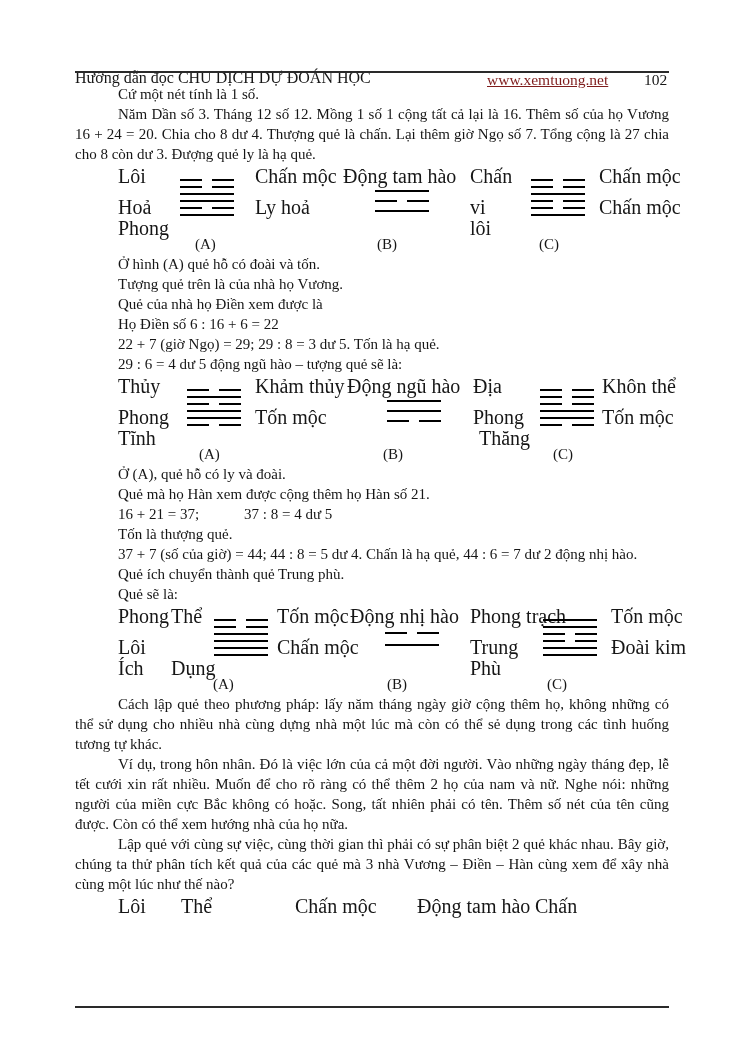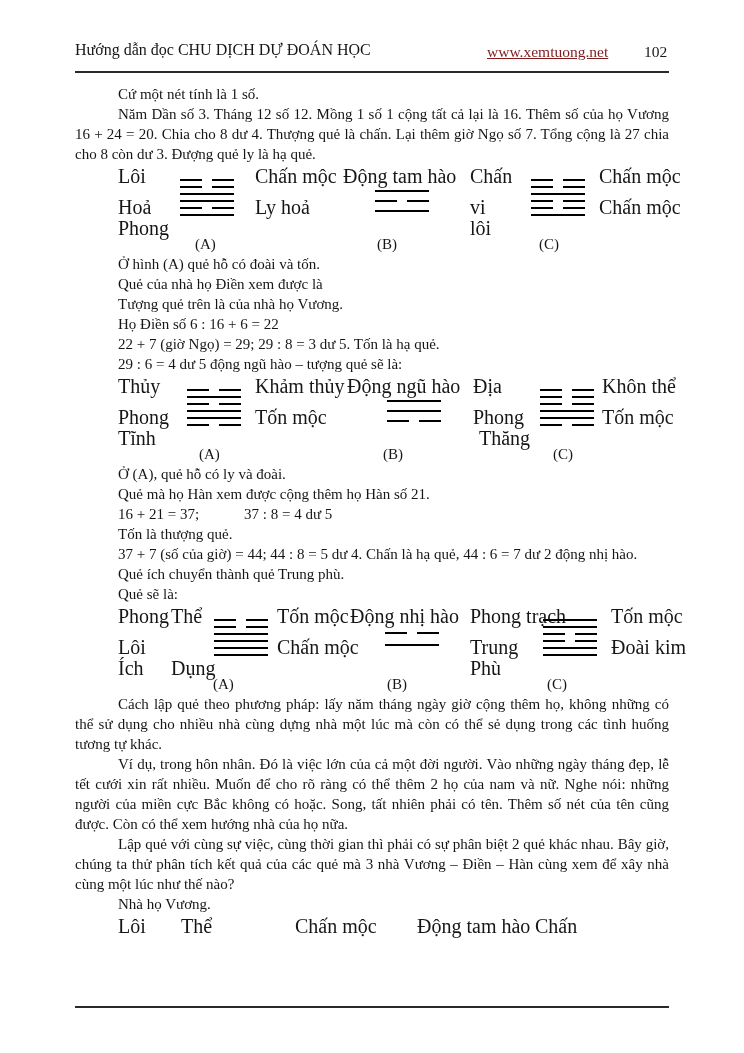--- a/index.html
+++ b/index.html
@@ -1,18 +1,18 @@
 <!DOCTYPE html>
 <html><head>
 <meta charset="utf-8">
 <style>
   html,body{margin:0;padding:0;background:#999;}
   .page{width:744px;height:1053px;background:#ffffff;position:relative;
         font-family:"Liberation Serif","DejaVu Serif",serif;color:#161616;overflow:hidden;}
-  .abs{position:absolute;white-space:pre;}
+  .abs{position:absolute;white-space:pre;margin-top:28px;}
   .header-title{left:75px;top:41px;font-size:16px;}
   .header-link{left:487px;top:43px;font-size:15.5px;color:#7f1d1d;text-decoration:underline;cursor:pointer;}
   .header-page{left:644px;top:43px;font-size:15.5px;}
   .rule{position:absolute;left:75px;width:594px;height:2px;background:#2a2a2a;}
   .content{position:absolute;left:75px;top:84px;width:594px;font-size:15px;line-height:20px;}
   .line{white-space:pre-wrap;}
   .ind{text-indent:43px;}
   .para{text-align:justify;text-indent:43px;}
   .diagram{position:relative;height:90px;}
   .bottomrow{position:relative;height:24px;}
@@ -97,22 +97,22 @@
           <div class="hrow"></div>
         </div>
       <div class="dl" style="left:524px;top:2px">Chấn mộc</div>
       <div class="dl" style="left:524px;top:33px">Chấn mộc</div>
       <div class="caption" style="left:120px;top:70px">(A)</div>
       <div class="caption" style="left:302px;top:70px">(B)</div>
       <div class="caption" style="left:464px;top:70px">(C)</div>
     </div>
 
     <div class="line ind">Ở hình (A) quẻ hỗ có đoài và tốn.</div>
+    <div class="line ind">Tượng quẻ trên là của nhà họ Vương.</div>
     <div class="line ind">Quẻ của nhà họ Điền xem được là</div>
-    <div class="line ind">Tượng quẻ trên là của nhà họ Vương.</div>
     <div class="line ind">Họ Điền số 6 : 16 + 6 = 22</div>
     <div class="line ind">22 + 7 (giờ Ngọ) = 29; 29 : 8 = 3 dư 5. Tốn là hạ quẻ.</div>
     <div class="line ind">29 : 6 = 4 dư 5 động ngũ hào – tượng quẻ sẽ là:</div>
 
     <div class="diagram">
       <div class="dl" style="left:43px;top:2px">Thủy</div>
       <div class="dl" style="left:43px;top:33px">Phong</div>
       <div class="dl" style="left:43px;top:54px">Tĩnh</div>
       <div class="hex" style="left:112px;top:15px">
           <div class="hrow broken">
@@ -230,21 +230,20 @@
       <div class="dl" style="left:536px;top:2px">Tốn mộc</div>
       <div class="dl" style="left:536px;top:33px">Đoài kim</div>
       <div class="caption" style="left:138px;top:70px">(A)</div>
       <div class="caption" style="left:312px;top:70px">(B)</div>
       <div class="caption" style="left:472px;top:70px">(C)</div>
     </div>
 
     <div class="para">Cách lập quẻ theo phương pháp: lấy năm tháng ngày giờ cộng thêm họ, không những có thể sử dụng cho nhiều nhà cùng dựng nhà một lúc mà còn có thể sẻ dụng trong các tình huống tương tự khác.</div>
     <div class="para">Ví dụ, trong hôn nhân. Đó là việc lớn của cả một đời người. Vào những ngày tháng đẹp, lễ tết cưới xin rất nhiều. Muốn để cho rõ ràng có thể thêm 2 họ của nam và nữ. Nghe nói: những người của miền cực Bắc không có hoặc. Song, tất nhiên phải có tên. Thêm số nét của tên cũng  được. Còn có thể xem hướng nhà của họ nữa.</div>
     <div class="para">Lập quẻ với cùng sự việc, cùng thời gian thì phải có sự phân biệt 2 quẻ khác nhau. Bây giờ, chúng ta thử phân tích kết quả của các quẻ mà 3 nhà Vương – Điền – Hàn cùng xem để xây nhà cùng một lúc như thế nào?</div>
-    <div class="line ind">Nhà họ Vương.</div>
 
     <div class="bottomrow">
       <div class="dl" style="left:43px;top:2px">Lôi</div>
       <div class="dl" style="left:106px;top:2px">Thể</div>
       <div class="dl" style="left:220px;top:2px">Chấn mộc</div>
       <div class="dl" style="left:342px;top:2px">Động tam hào</div>
       <div class="dl" style="left:460px;top:2px">Chấn</div>
     </div>
 
   </div>

